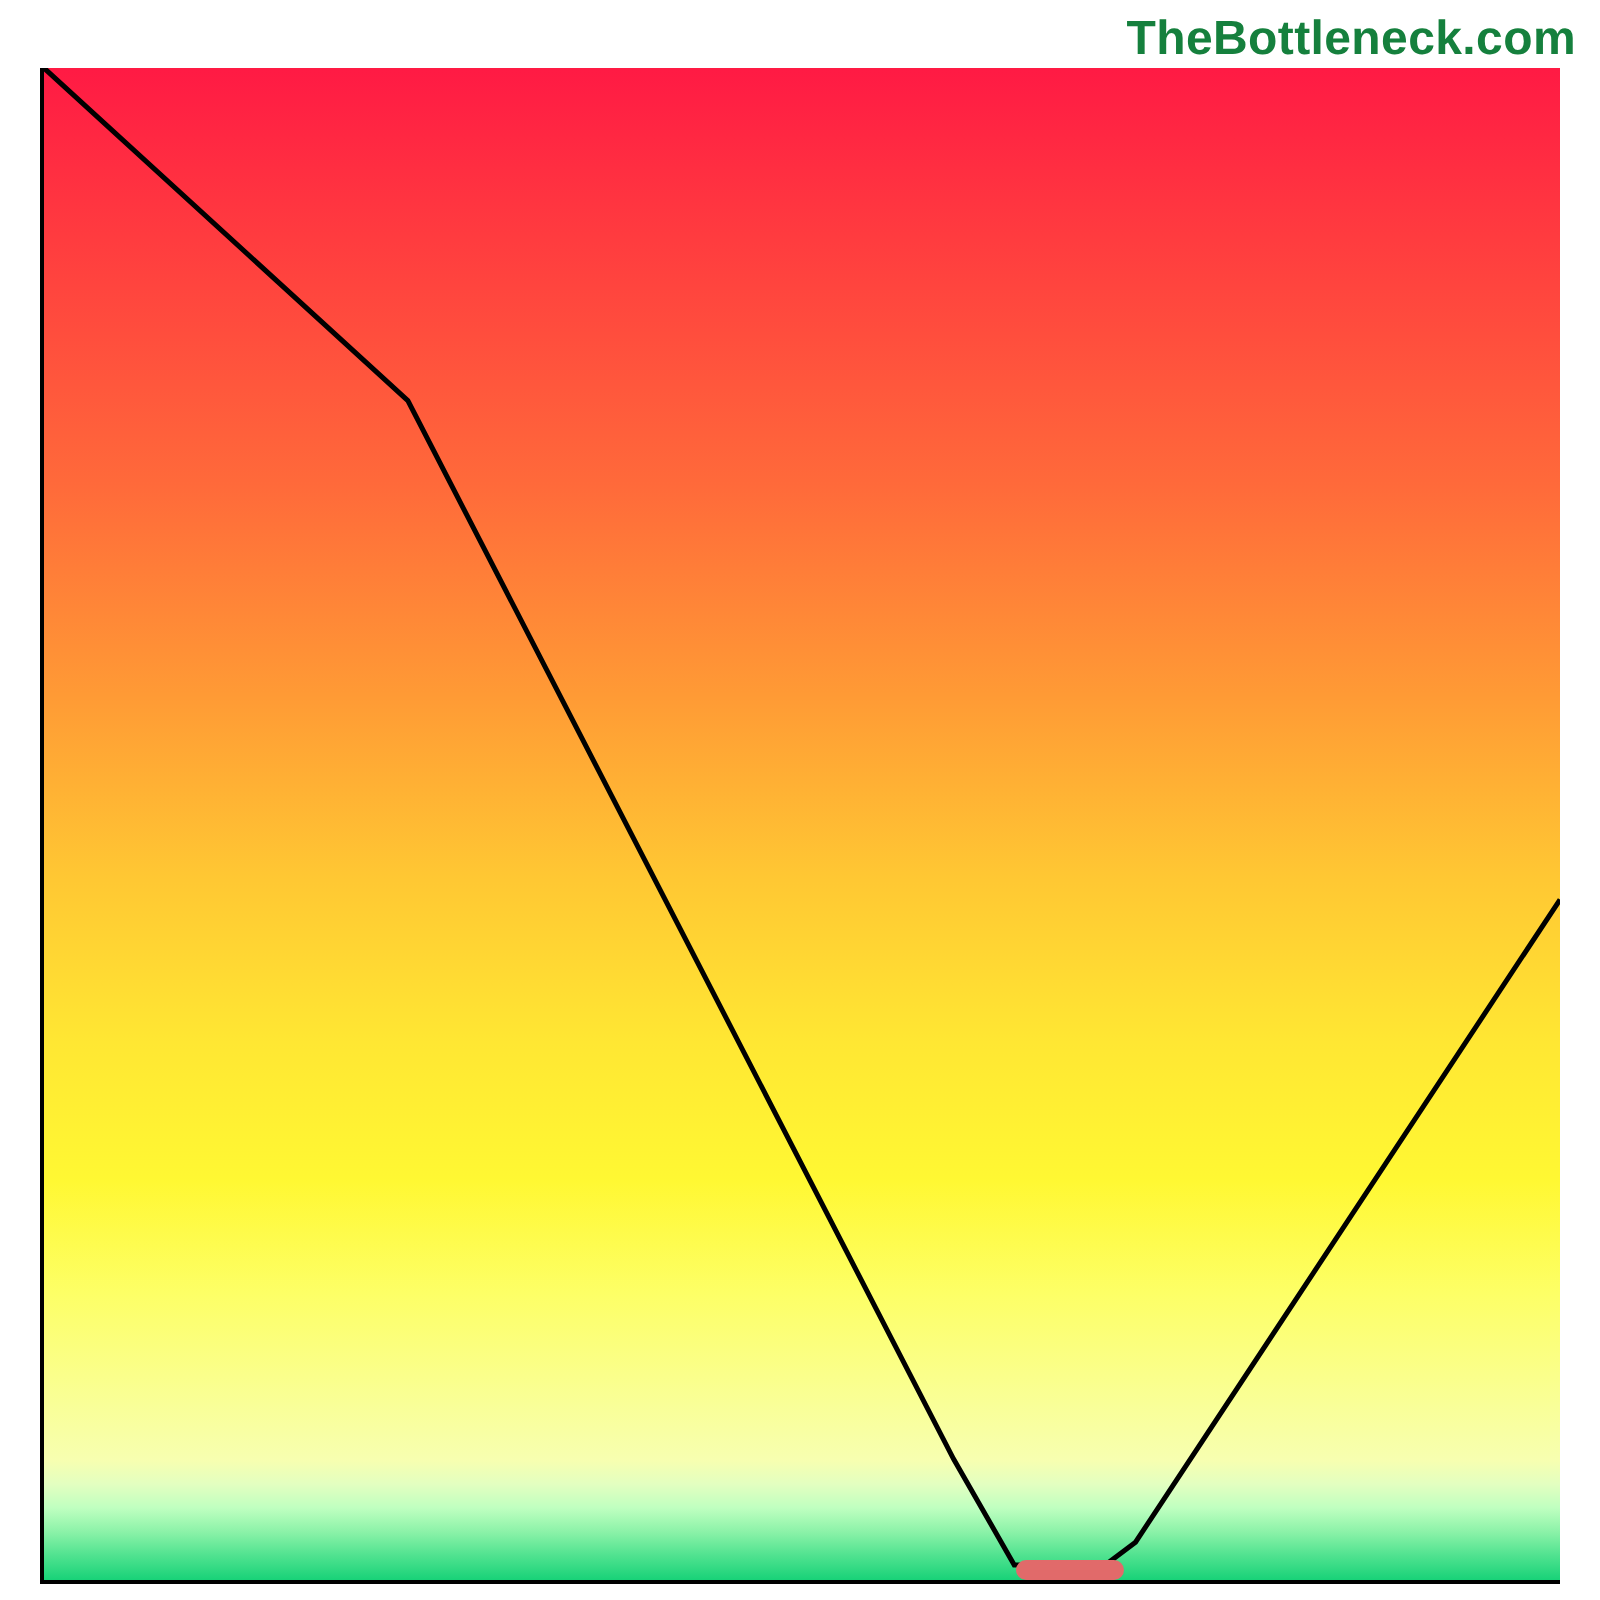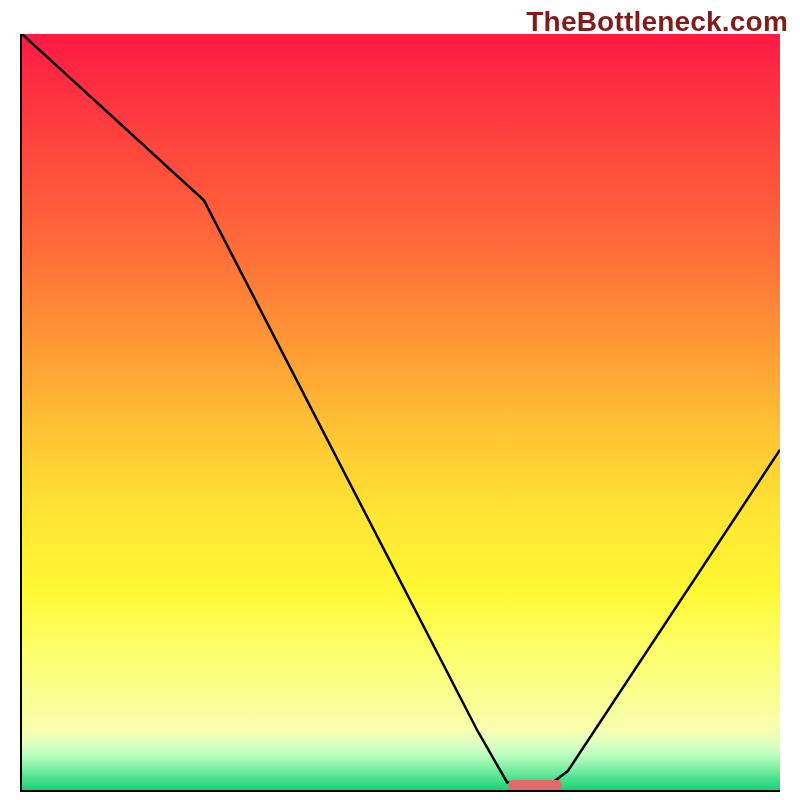--- a/index.html
+++ b/index.html
@@ -12,23 +12,23 @@
   }
   .wrap {
     position: relative;
     width: 800px;
     height: 800px;
   }
   .watermark {
     position: absolute;
     top: 6px;
     right: 12px;
-    font-size: 28px;
+    font-size: 24px;
     font-weight: 600;
-    color: #7f1d1d;
+    color: #15803d;
     letter-spacing: 0.2px;
   }
   .plot {
     position: absolute;
     left: 20px;
     top: 34px;
     width: 760px;
     height: 758px;
     box-sizing: border-box;
     border-left: 2.5px solid #000;

